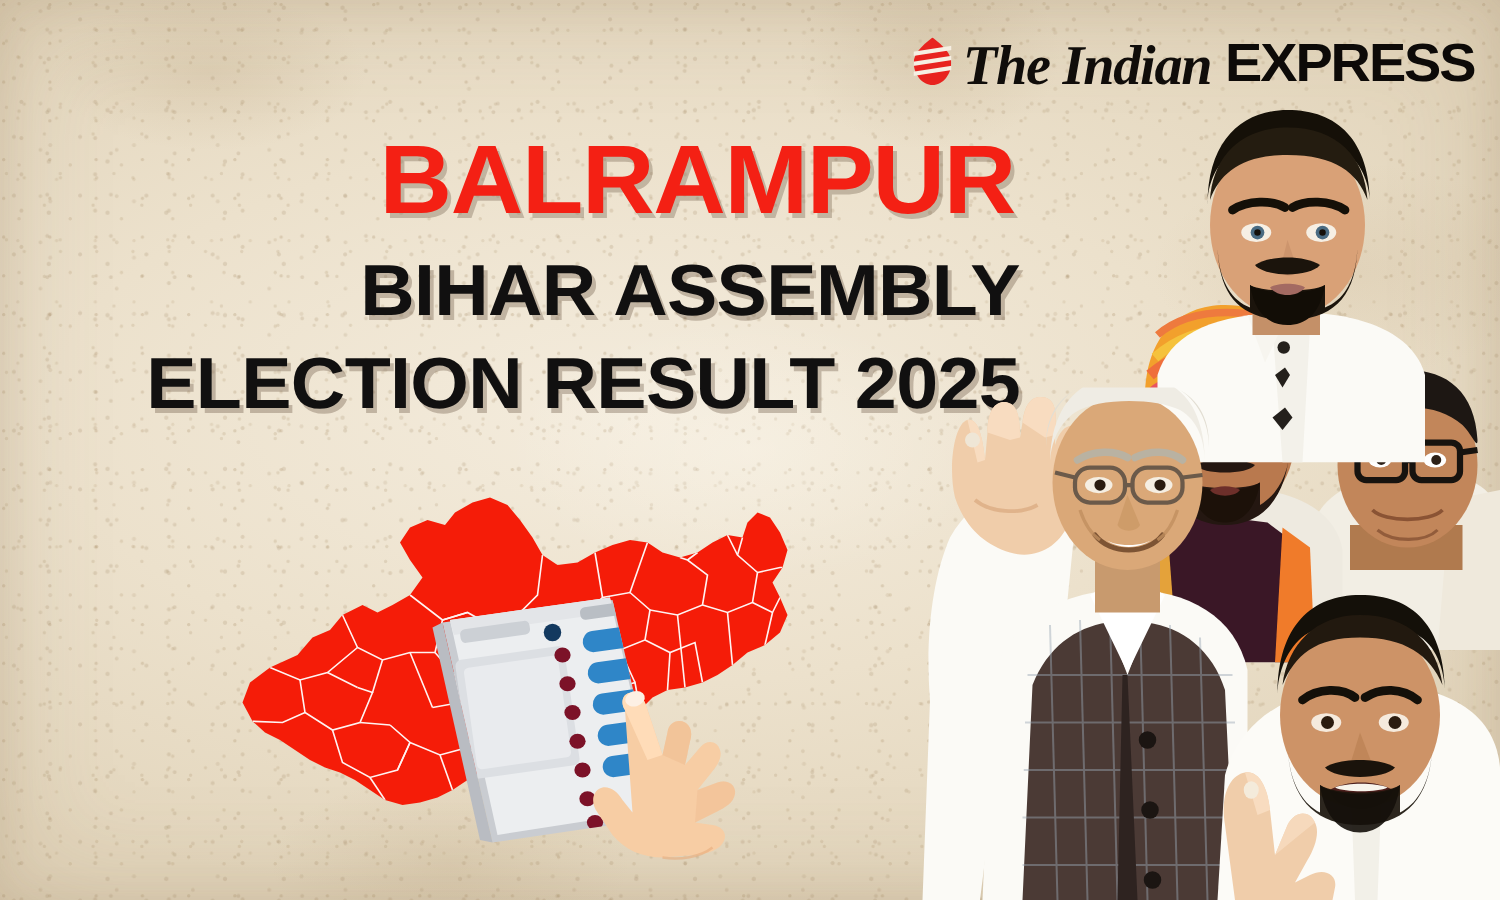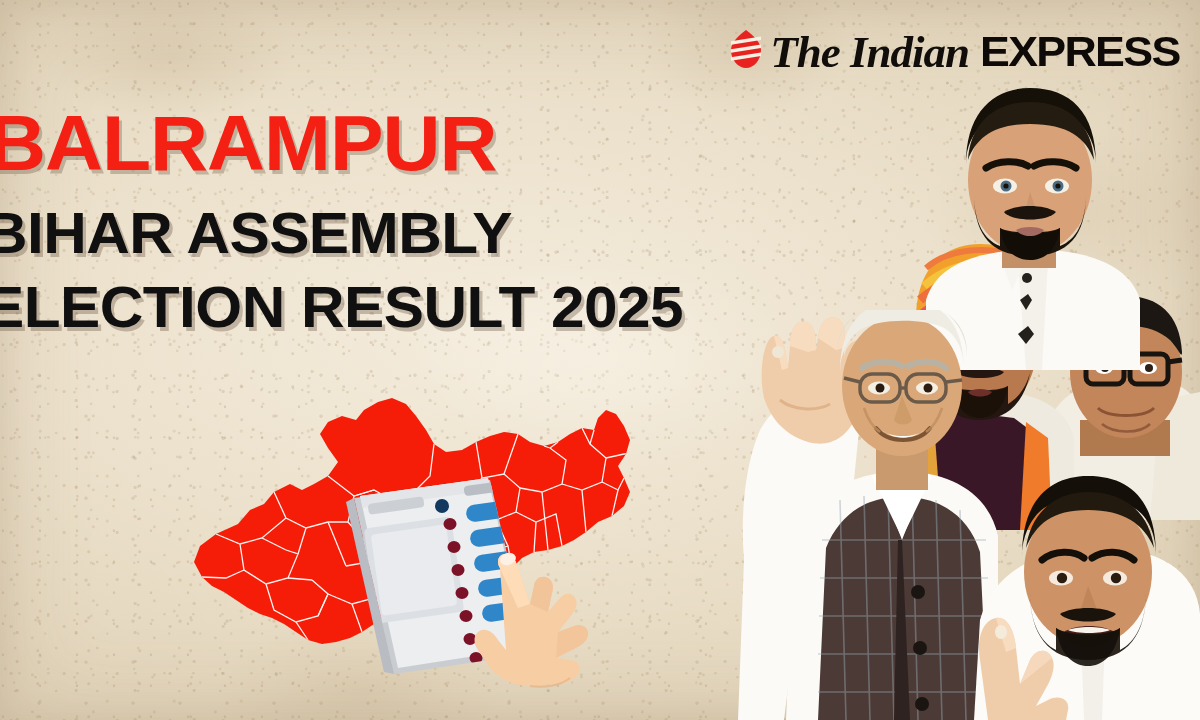--- a/index.html
+++ b/index.html
@@ -78,21 +78,21 @@
     font-family:"Liberation Sans", sans-serif;
     font-weight:700; font-size:43px; color:#0d0a08;
     letter-spacing:-1.6px; line-height:1;
     transform:scaleX(1.04); transform-origin:left center;
     margin-left:2px;
   }
 
   
   .headline {
     position:absolute; left:0; top:104px; width:800px;
-    text-align:left;
+    text-align:right;
   }
   .hl-line {
     font-family:"Liberation Sans", sans-serif;
     font-weight:700;
     line-height:1;
     white-space:nowrap;
   }
   .hl-constituency {
     font-size:78px;
     color:#f42014;

